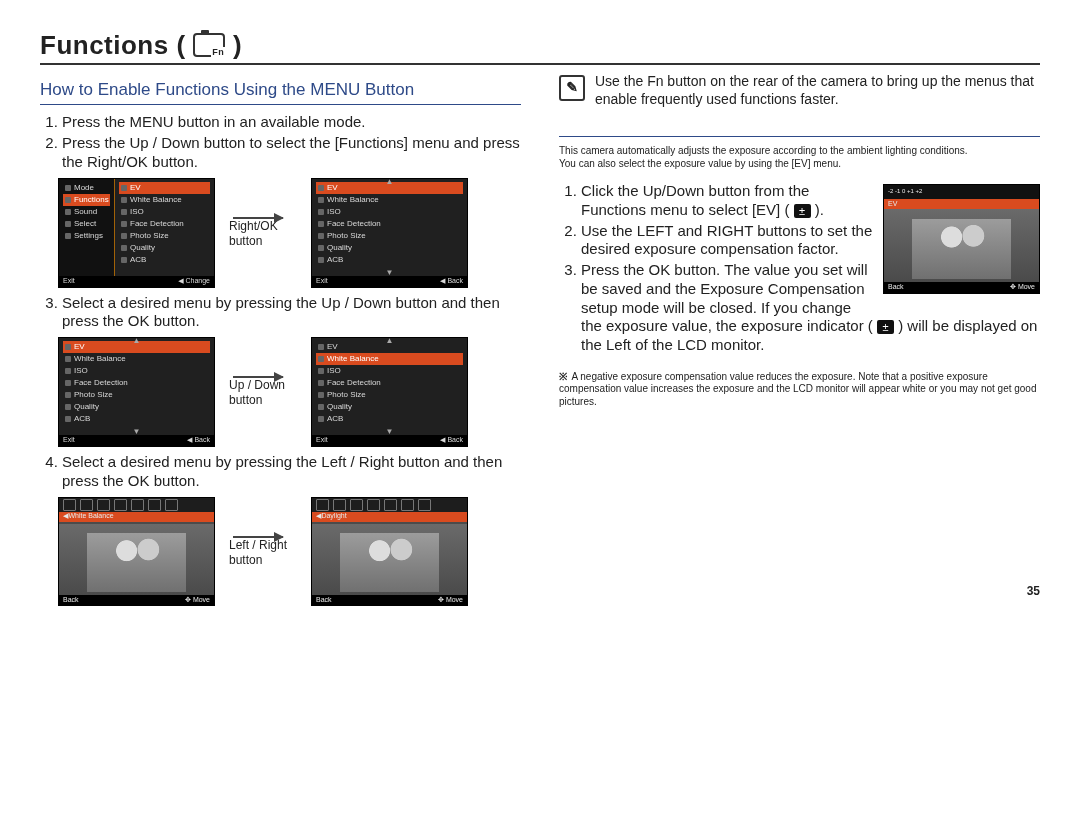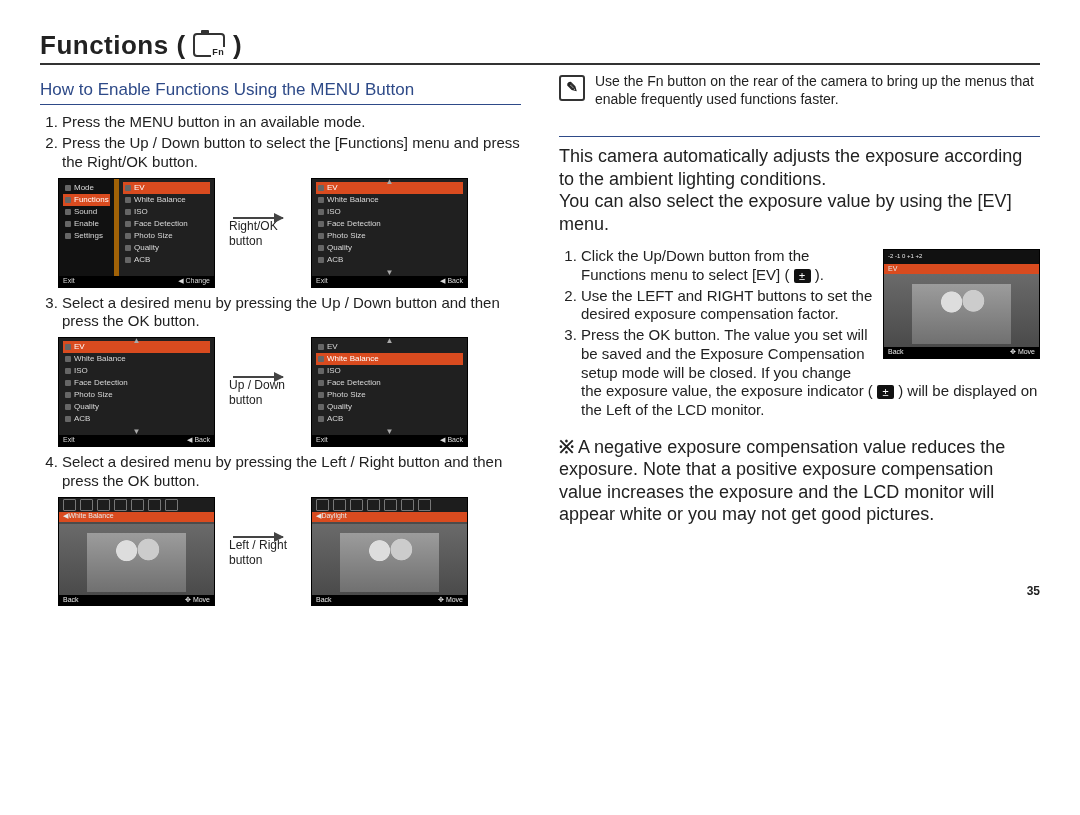--- a/index.html
+++ b/index.html
@@ -11,42 +11,42 @@
   .subhead{font-size:17px;color:#2e4a88;margin:6px 0 4px 0}
   .subrule{border-bottom:1px solid #2e4a88;margin-bottom:8px}
   ol.steps{margin:0 0 6px 0;padding-left:22px}
   ol.steps>li{margin:2px 0}
   .figrow{display:flex;align-items:center;gap:14px;margin:6px 0 6px 18px}
   .figrow .cap{font-size:12px;width:68px}
   .arrow{width:50px;height:2px;background:#444;position:relative;margin:0 4px}
   .arrow::after{content:"";position:absolute;right:-1px;top:-4px;border-left:10px solid #444;border-top:5px solid transparent;border-bottom:5px solid transparent}
   
   .menu{width:155px;height:108px;background:#1a1a1a;color:#d8d8d8;font-size:8px;border:1px solid #000;position:relative;display:flex}
-  .menu .left{width:55px;background:#111;border-right:5px solid #a16207}
+  .menu .left{width:55px;background:#111;border-right:1px solid #a16207}
   .menu .right{flex:1;background:#202020}
   .menu ul{list-style:none;margin:0;padding:3px 4px}
   .menu li{padding:1px 2px;white-space:nowrap;display:flex;align-items:center;gap:3px}
   .menu li .dot{width:6px;height:6px;background:#666;border-radius:1px;flex:0 0 auto}
   .menu li.sel{background:#d94b1f;color:#fff}
   .menu .bar{position:absolute;left:0;right:0;bottom:0;height:11px;background:#000;padding:0 4px;display:flex;align-items:center;justify-content:space-between;font-size:7px}
   .chev{position:absolute;left:50%;transform:translateX(-50%);font-size:8px;color:#aaa}
   .chev.top{top:-2px}.chev.bot{bottom:9px}
   
   .photo{width:155px;height:108px;background:#4b4b4b;border:1px solid #000;position:relative;color:#e8e8e8;font-size:7px}
   .photo .top{height:14px;background:#1d1d1d;display:flex;align-items:center;gap:4px;padding:0 4px}
   .photo .top span{width:11px;height:10px;border:1px solid #777;border-radius:1px}
   .photo .strip{height:10px;background:#000a;display:flex;align-items:center;padding:0 4px}
   .photo .strip.sel{background:#d94b1f}
   .photo .body{position:absolute;top:26px;bottom:11px;left:0;right:0;background:linear-gradient(180deg,#6a6a6a,#4a4a4a)}
   .photo .body .couple{position:absolute;left:18%;right:18%;top:14%;bottom:4%;background:radial-gradient(circle at 40% 30%,#ddd 0 14%,transparent 15%),radial-gradient(circle at 62% 28%,#ccc 0 14%,transparent 15%),linear-gradient(180deg,#9c9c9c,#707070)}
   .photo .bot{position:absolute;left:0;right:0;bottom:0;height:11px;background:#000;display:flex;align-items:center;justify-content:space-between;padding:0 4px}
   
   .note{display:flex;gap:10px;font-size:14px;line-height:1.25}
   .note .nicon{width:22px;height:22px;border:2px solid #333;border-radius:3px;display:flex;align-items:center;justify-content:center;font-size:14px;font-weight:bold;flex:0 0 auto;margin-top:2px}
-  .bl{font-size:18px}
+  .bl{font-size:10px}
   .sq{display:inline-block;width:10px;height:10px;background:#222;margin-right:6px;vertical-align:middle}
   .ev-icon{display:inline-block;width:17px;height:14px;background:#111;color:#fff;font-size:11px;text-align:center;line-height:14px;border-radius:2px;vertical-align:middle}
   .pageno{position:absolute;right:40px;bottom:8px;font-size:12px;font-weight:bold}
   .cam-icon{display:inline-block;width:28px;height:20px;border:2px solid #333;border-radius:4px;position:relative;vertical-align:-3px}
   .cam-icon::before{content:"";position:absolute;width:8px;height:4px;background:#333;top:-5px;left:6px;border-radius:1px}
   .cam-icon::after{content:attr(data-lbl);position:absolute;right:-2px;bottom:-2px;font-size:9px;background:#fff;padding:0 1px;font-weight:bold}
   .star{color:#222;font-weight:bold;margin-right:4px}
   .ev-fig{float:right;margin:4px 0 6px 10px}
   .ev-fig .ticks{height:14px;background:#111;display:flex;align-items:center;justify-content:space-between;padding:0 4px;font-size:6px}
 </style>
@@ -84,21 +84,21 @@
             <li class="sel">
                   <span class="dot"></span>
                   <span>Functions</span>
                 </li>
             <li>
                   <span class="dot"></span>
                   <span>Sound</span>
                 </li>
             <li>
                   <span class="dot"></span>
-                  <span>Enable</span>
+                  <span>Select</span>
                 </li>
             <li>
                   <span class="dot"></span>
                   <span>Settings</span>
                 </li>
           </ul>
             </div>
           <div class="right">
               <ul>
             <li class="sel">

